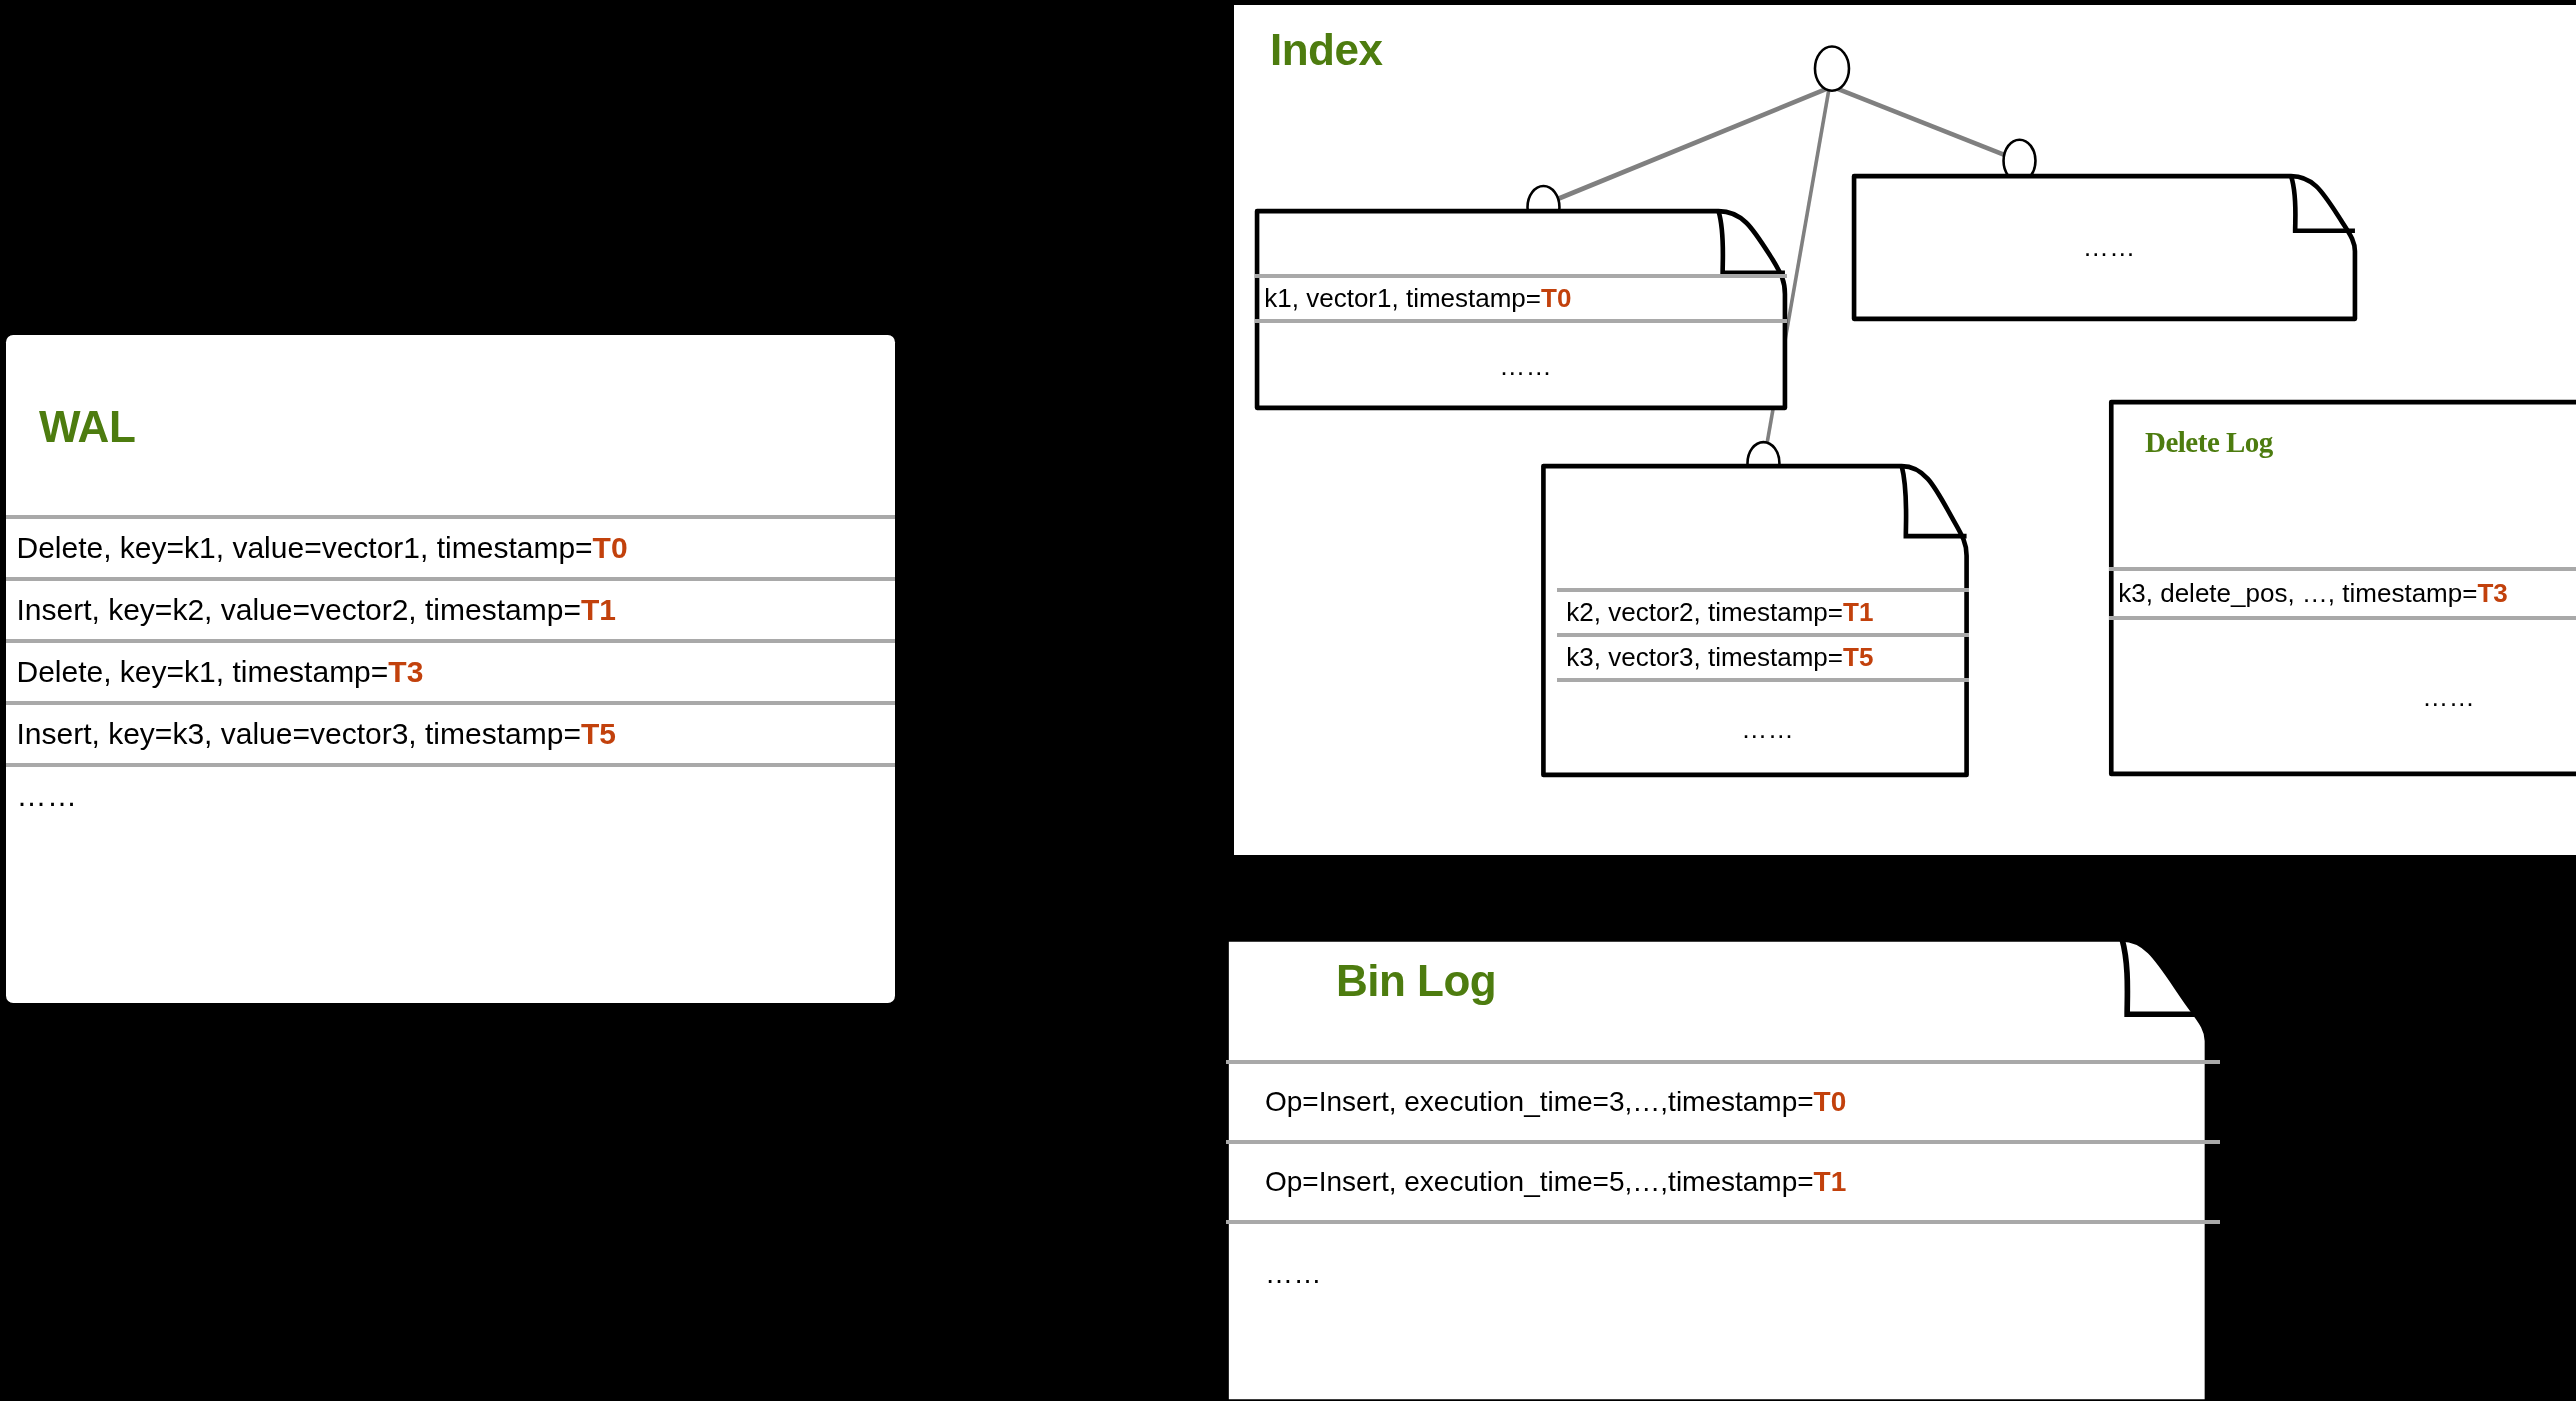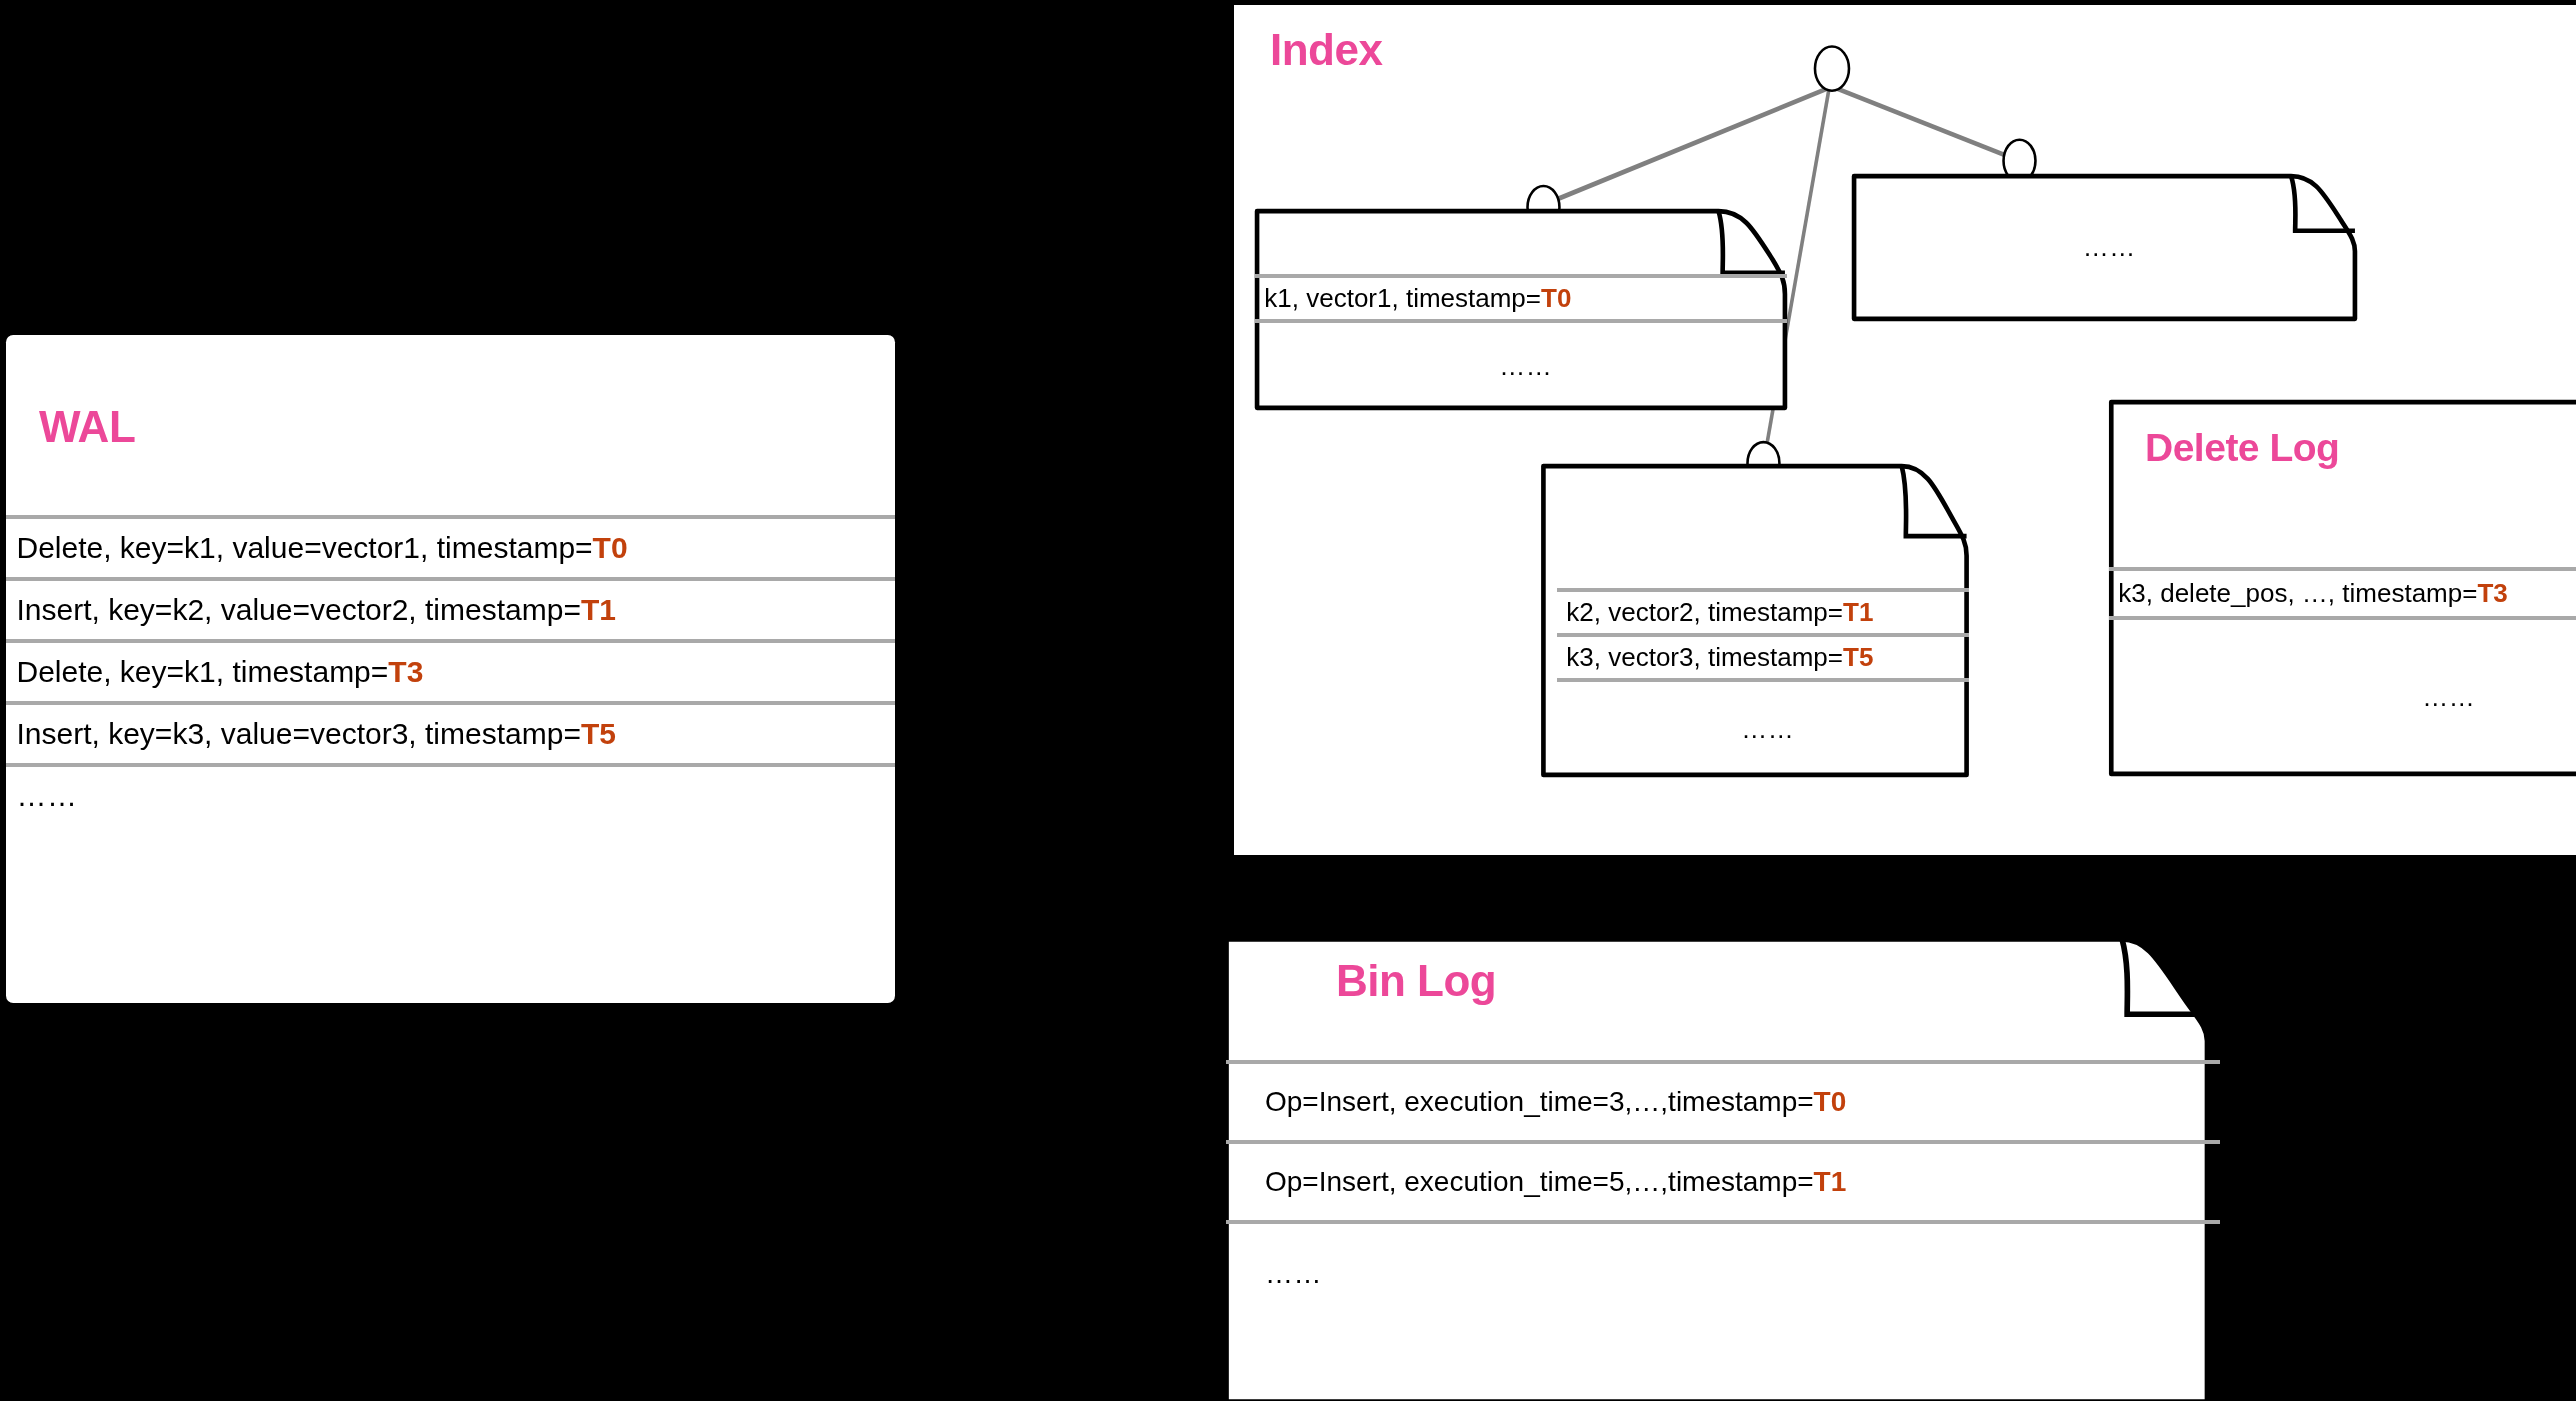--- a/index.html
+++ b/index.html
@@ -2,27 +2,27 @@
 <html style="font-size:8.2px"><head>
 <meta charset="utf-8">
 <style>
   html,body{margin:0;padding:0;background:#000;}
   body{width:2817px;height:1402px;position:relative;overflow:hidden;
        font-family:"Liberation Sans","DejaVu Sans",sans-serif;}
   .panel{position:absolute;background:#fff;box-sizing:border-box;}
   .wal-panel{left:6.2px;top:335px;width:889px;height:668px;border-radius:7.2px;}
   .index-panel{left:1234px;top:5.2px;width:1578px;height:850px;}
 
-  .title{position:absolute;font-weight:bold;color:#ec4899;
+  .title{position:absolute;font-weight:bold;color:#4d7c0f;
          font-family:"Liberation Sans","DejaVu Sans",sans-serif;
          letter-spacing:-0.5px;line-height:1;}
   .wal-title{left:39px;top:357px;font-size:44px;margin-top:48px;}
   .index-title{left:1270px;top:28px;font-size:44px;}
   .binlog-title{left:1336px;top:959px;font-size:44px;}
-  .dl-title{left:2146px;top:430px;font-size:39px;}
+  .dl-title{left:2146px;top:430px;font-size:29px;font-family:Liberation Serif, serif;}
 
   
   .rows{position:absolute;box-sizing:border-box;}
   .row{position:relative;box-sizing:border-box;display:flex;align-items:center;
        border-top:4.6px solid #a9a9a9;color:#000;}
   .row .txt{white-space:nowrap;}
   .row.center{justify-content:center;}
   .row.center .txt{text-align:center;}
   .ts{color:#c2410c;font-weight:bold;}
 

